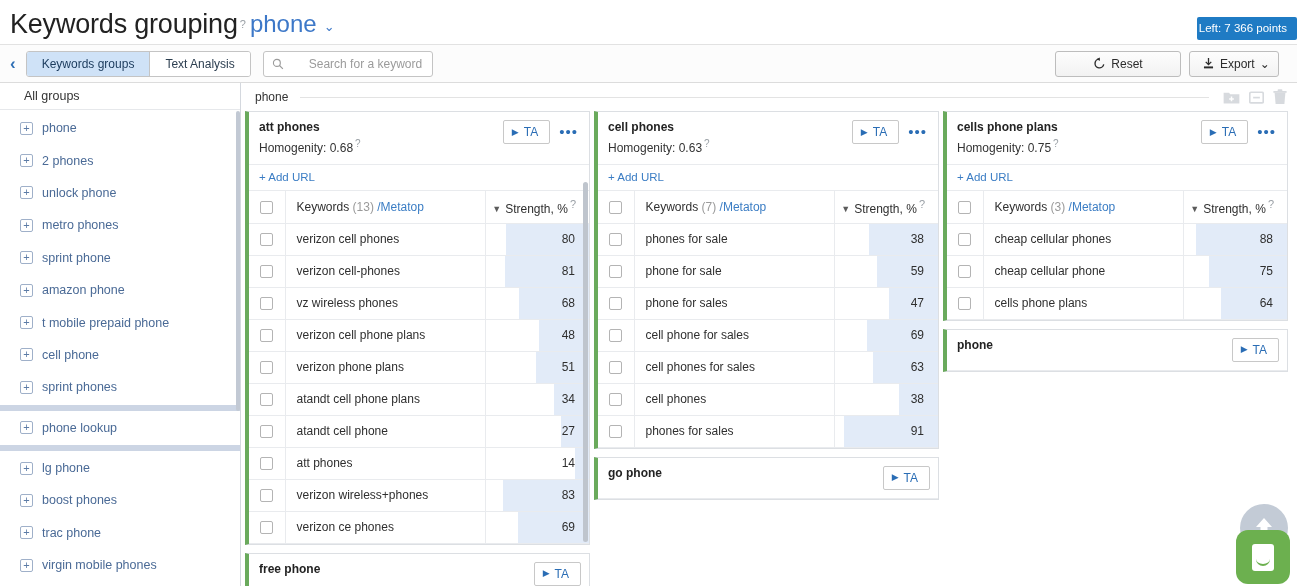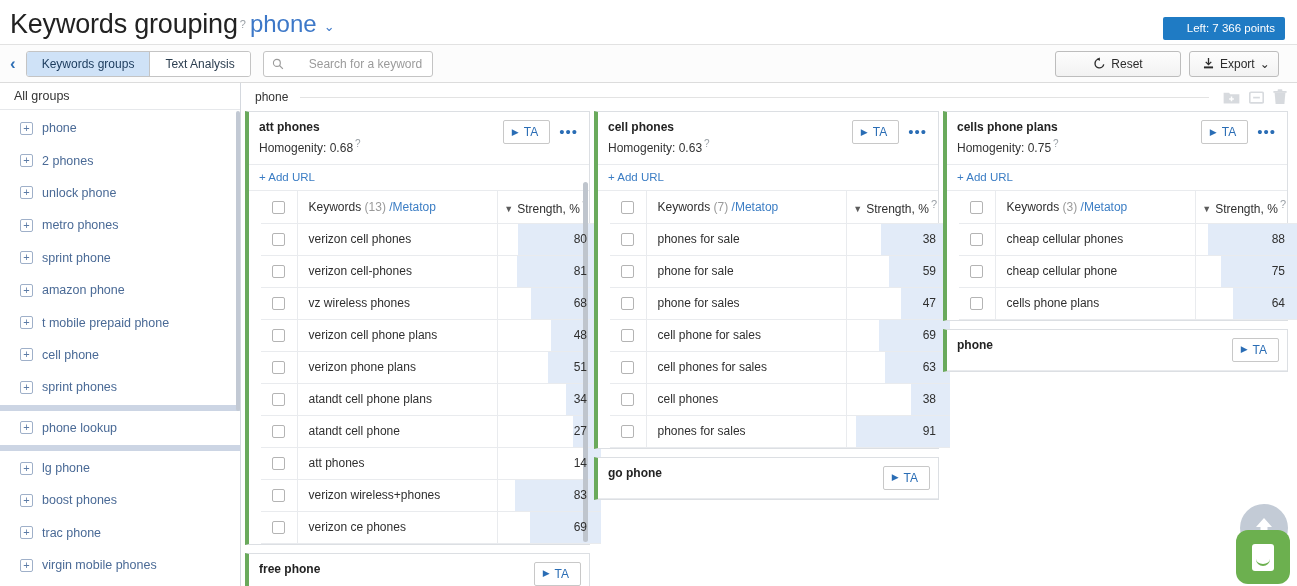--- a/index.html
+++ b/index.html
@@ -41,26 +41,26 @@
   }
   .caret-down {
     margin-left: 7px;
     color: #3d78c8;
     font-size: 13px;
     position: relative;
     top: 2px;
   }
   .points-badge {
     position: absolute;
-    right: 12px;
+    right: 0px;
     top: 17px;
     background: #1f7bc4;
     color: #fff;
     font-size: 11.5px;
-    padding: 5px 10px 6px 24px;
+    padding: 5px 10px 6px 2px;
     border-radius: 2px;
     white-space: nowrap;
   }
 
   
   .toolbar {
     height: 39px;
     border-top: 1px solid #e2e2e2;
     border-bottom: 1px solid #dcdcdc;
     background: #fcfcfc;
@@ -153,21 +153,21 @@
     width: 241px;
     flex: 0 0 241px;
     border-right: 1px solid #d4d8de;
     background: #fff;
     overflow: hidden;
     position: relative;
   }
   .sidebar-head {
     height: 27px;
     display: flex; align-items: center;
-    padding-left: 14px;
+    padding-left: 24px;
     font-size: 12.5px;
     color: #333;
     border-bottom: 1px solid #e6e8eb;
   }
   .group-list { padding-top: 2px; }
   .group-item {
     height: 32.4px;
     display: flex;
     align-items: center;
     padding-left: 20px;
@@ -288,21 +288,21 @@
     padding: 0 3px;
     line-height: 10px;
   }
   .add-url {
     font-size: 11.5px;
     color: #3b7dc4;
     padding: 6px 0 7px 10px;
     cursor: pointer;
     border-bottom: 1px solid #e9ebee;
   }
-  table.kw { width: 100%; border-collapse: collapse; table-layout: fixed; margin-left: 12px; }
+  table.kw { width: 100%; border-collapse: collapse; table-layout: fixed; }
   table.kw th, table.kw td {
     border-bottom: 1px solid #e9ebee;
     font-weight: 400;
     font-size: 12px;
     color: #2f2f2f;
     height: 32px;
     vertical-align: middle;
   }
   th.c-check, td.c-check {
     width: 36px;

